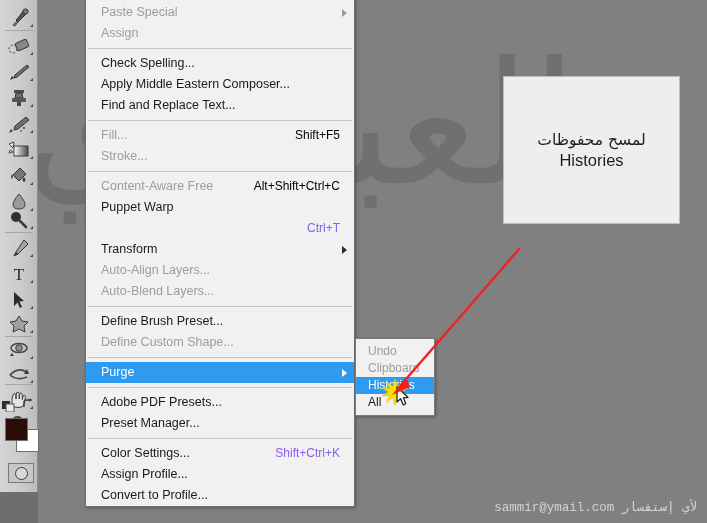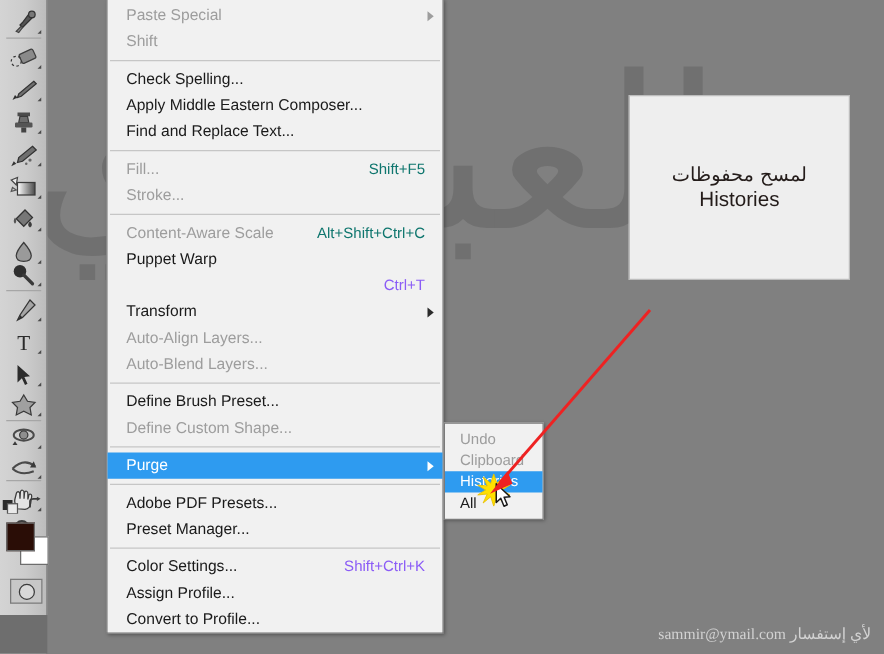--- a/index.html
+++ b/index.html
@@ -23,21 +23,21 @@
     direction:rtl; white-space:nowrap;
     pointer-events:none; user-select:none;
     font-weight:400;
   }
 
   
   #email-wm{
     position:absolute; right:10px; bottom:8px;
     color:#d2d2d2; font-size:12.5px;
     direction:rtl; white-space:nowrap;
-    font-family:Liberation Serif, serif;
+    font-family:Liberation Mono, monospace;
     user-select:none;
     text-align:center;
   }
 
   
   #toolbar{
     position:absolute;left:0;top:0;width:38px;height:523px;
     background:linear-gradient(90deg,#d4d4d4 0%,#cccccc 55%,#bcbcbc 100%);
     border-right:1px solid #8e8e8e;
     box-sizing:border-box;
@@ -79,21 +79,21 @@
   }
   .mi{
     position:relative;height:21px;line-height:21px;
     padding-left:15px;padding-right:10px;
     white-space:nowrap;
     display:flex;align-items:center;
   }
   .mi .lbl{flex:0 0 auto;}
   .mi .sc{margin-left:auto;color:#8b5cf6;font-size:12px;padding-right:4px;}
   .mi.dis{color:#9d9d9d;}
-  .mi.dis .sc{color:#0f766e;}
+  .mi.dis .sc{color:#000000;}
   .mi .arrow{
     position:absolute;right:7px;top:50%;transform:translateY(-50%);
     width:0;height:0;border-top:4px solid transparent;border-bottom:4px solid transparent;
     border-left:5px solid #2b2b2b;
   }
   .mi.dis .arrow{border-left-color:#9d9d9d;}
   .mi.sel{background:#2e9bf0;color:#ffffff;}
   .mi.sel .arrow{border-left-color:#ffffff;}
   .msep{height:1px;background:#c6c6c6;margin:4px 2px 4px 2px;}
   .mpad{height:3px;}
@@ -320,21 +320,21 @@
   </div>
 </div>
 
 <div id="menu">
     <div class="mpad"></div>
     <div class="mi dis">
       <span class="lbl">Paste Special</span>
       <span class="arrow"></span>
     </div>
     <div class="mi dis">
-      <span class="lbl">Shift</span>
+      <span class="lbl">Assign</span>
     </div>
     <div class="msep"></div>
     <div class="mi">
       <span class="lbl">Check Spelling...</span>
     </div>
     <div class="mi">
       <span class="lbl">Apply Middle Eastern Composer...</span>
     </div>
     <div class="mi">
       <span class="lbl">Find and Replace Text...</span>
@@ -342,21 +342,21 @@
     <div class="msep"></div>
     <div class="mi dis">
       <span class="lbl">Fill...</span>
       <span class="sc">Shift+F5</span>
     </div>
     <div class="mi dis">
       <span class="lbl">Stroke...</span>
     </div>
     <div class="msep"></div>
     <div class="mi dis">
-      <span class="lbl">Content-Aware Scale</span>
+      <span class="lbl">Content-Aware Free</span>
       <span class="sc">Alt+Shift+Ctrl+C</span>
     </div>
     <div class="mi">
       <span class="lbl">Puppet Warp</span>
     </div>
     <div class="mi">
       <span class="sc">Ctrl+T</span>
     </div>
     <div class="mi">
       <span class="lbl">Transform</span>

